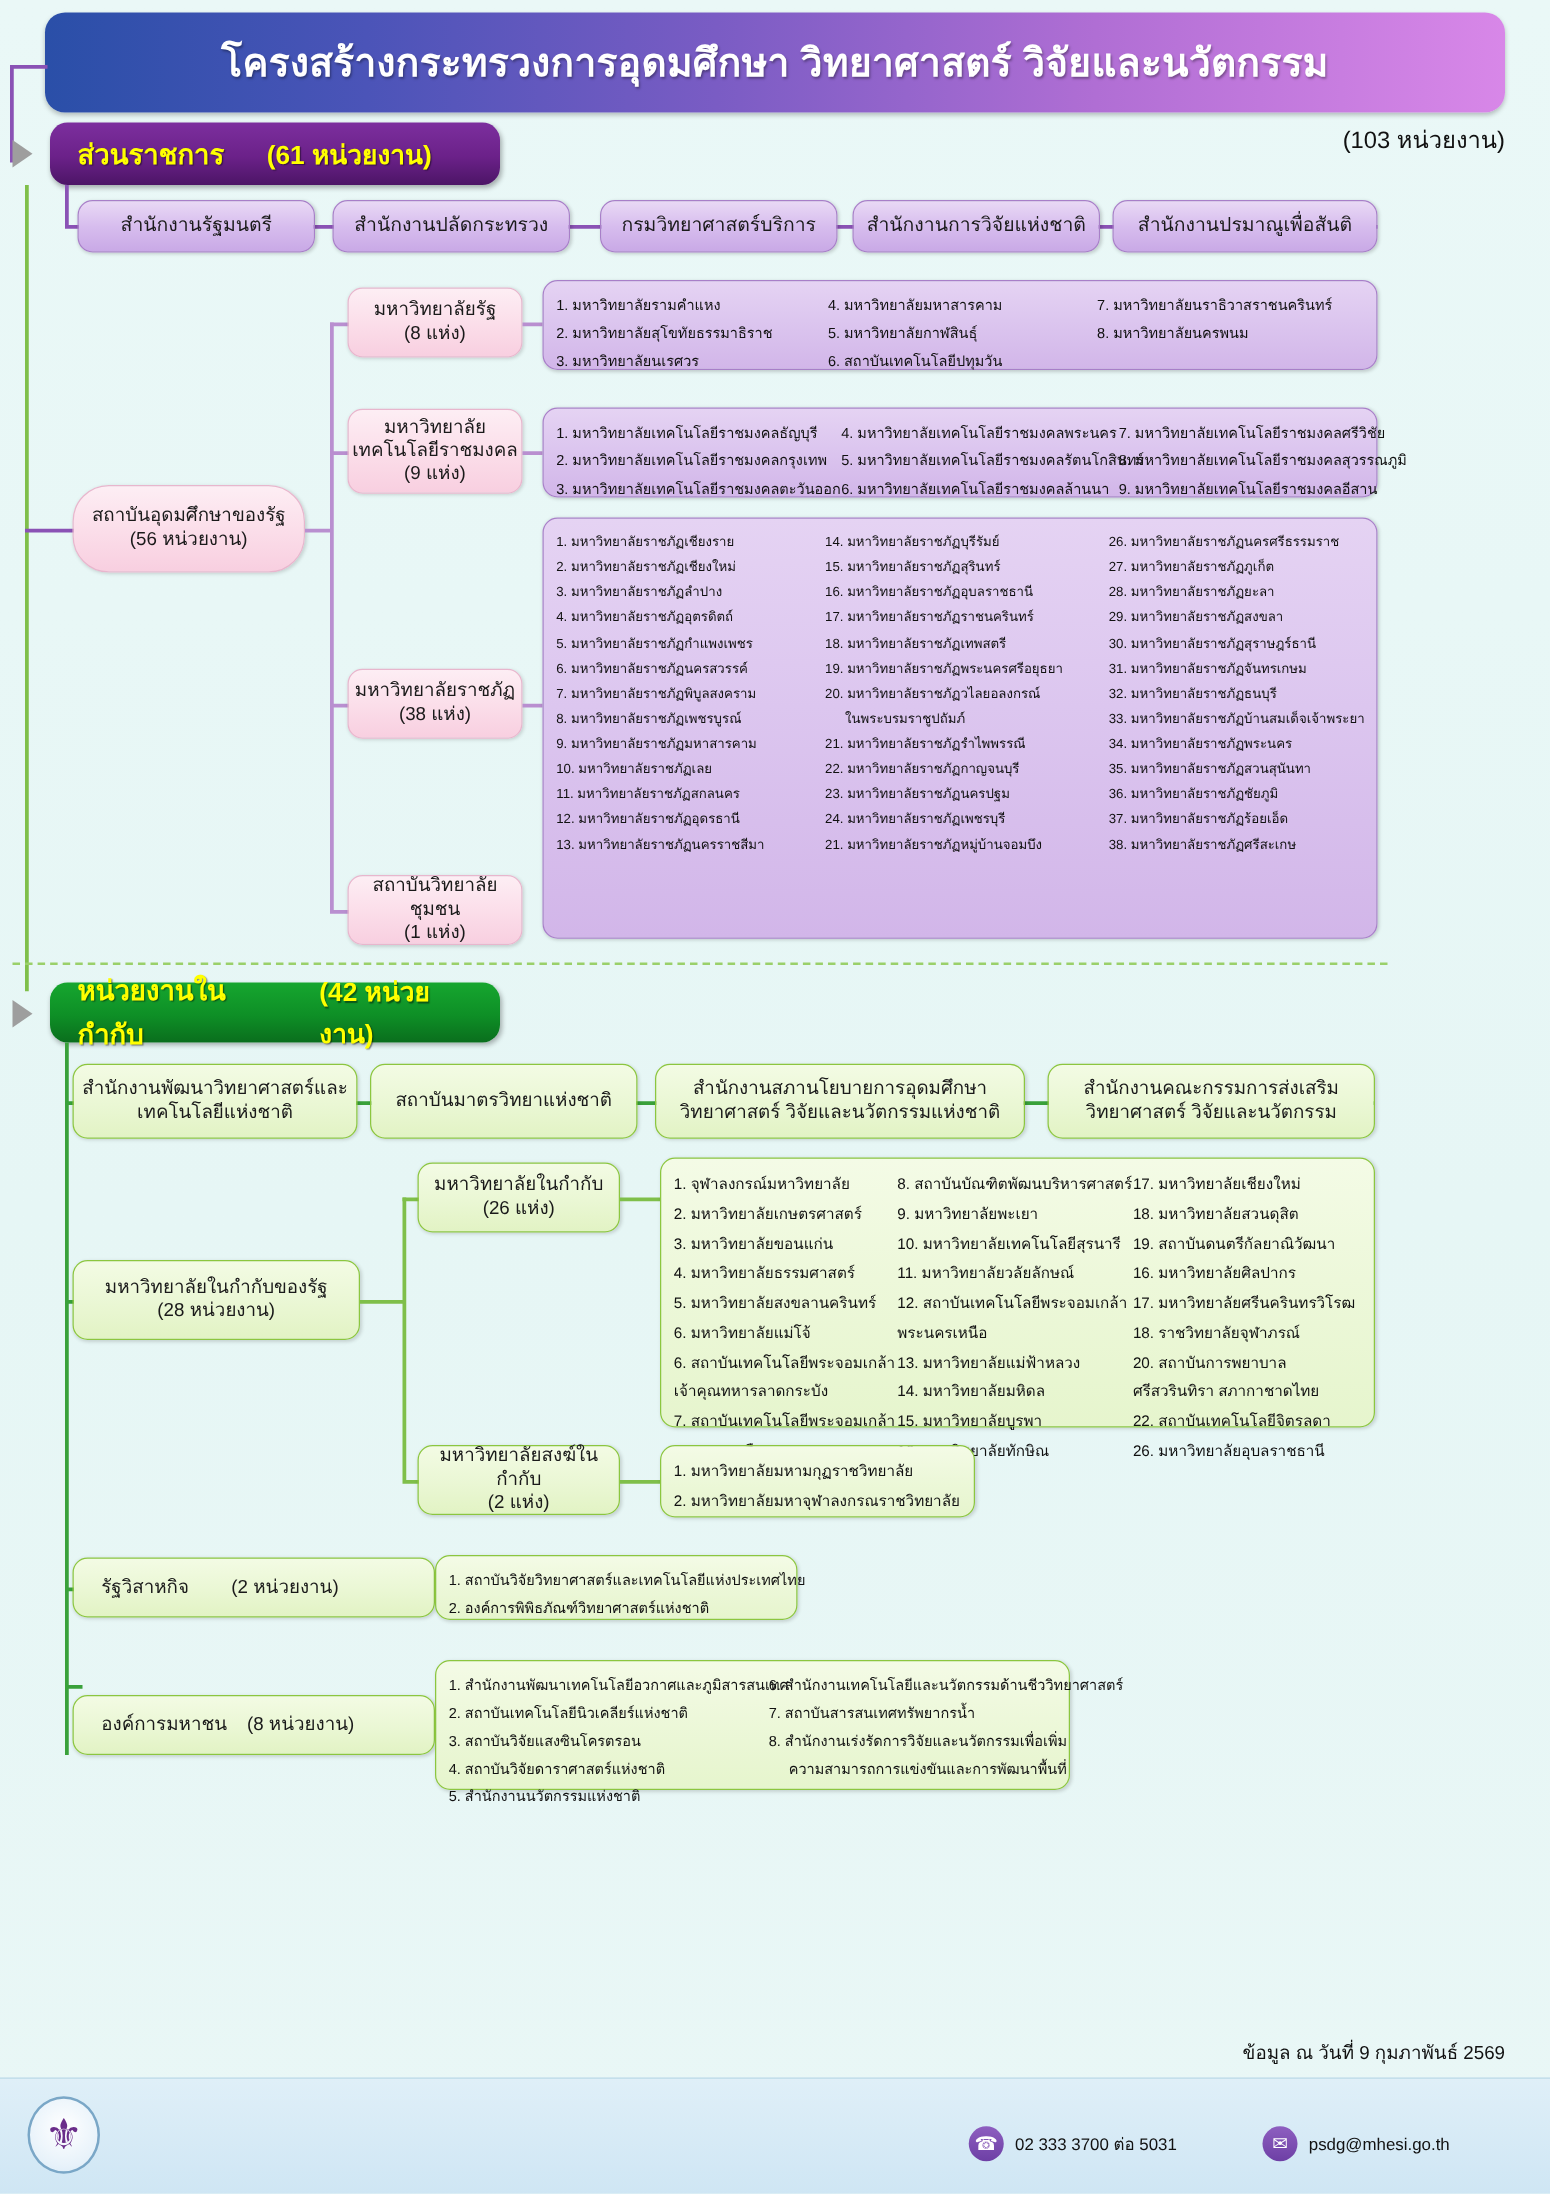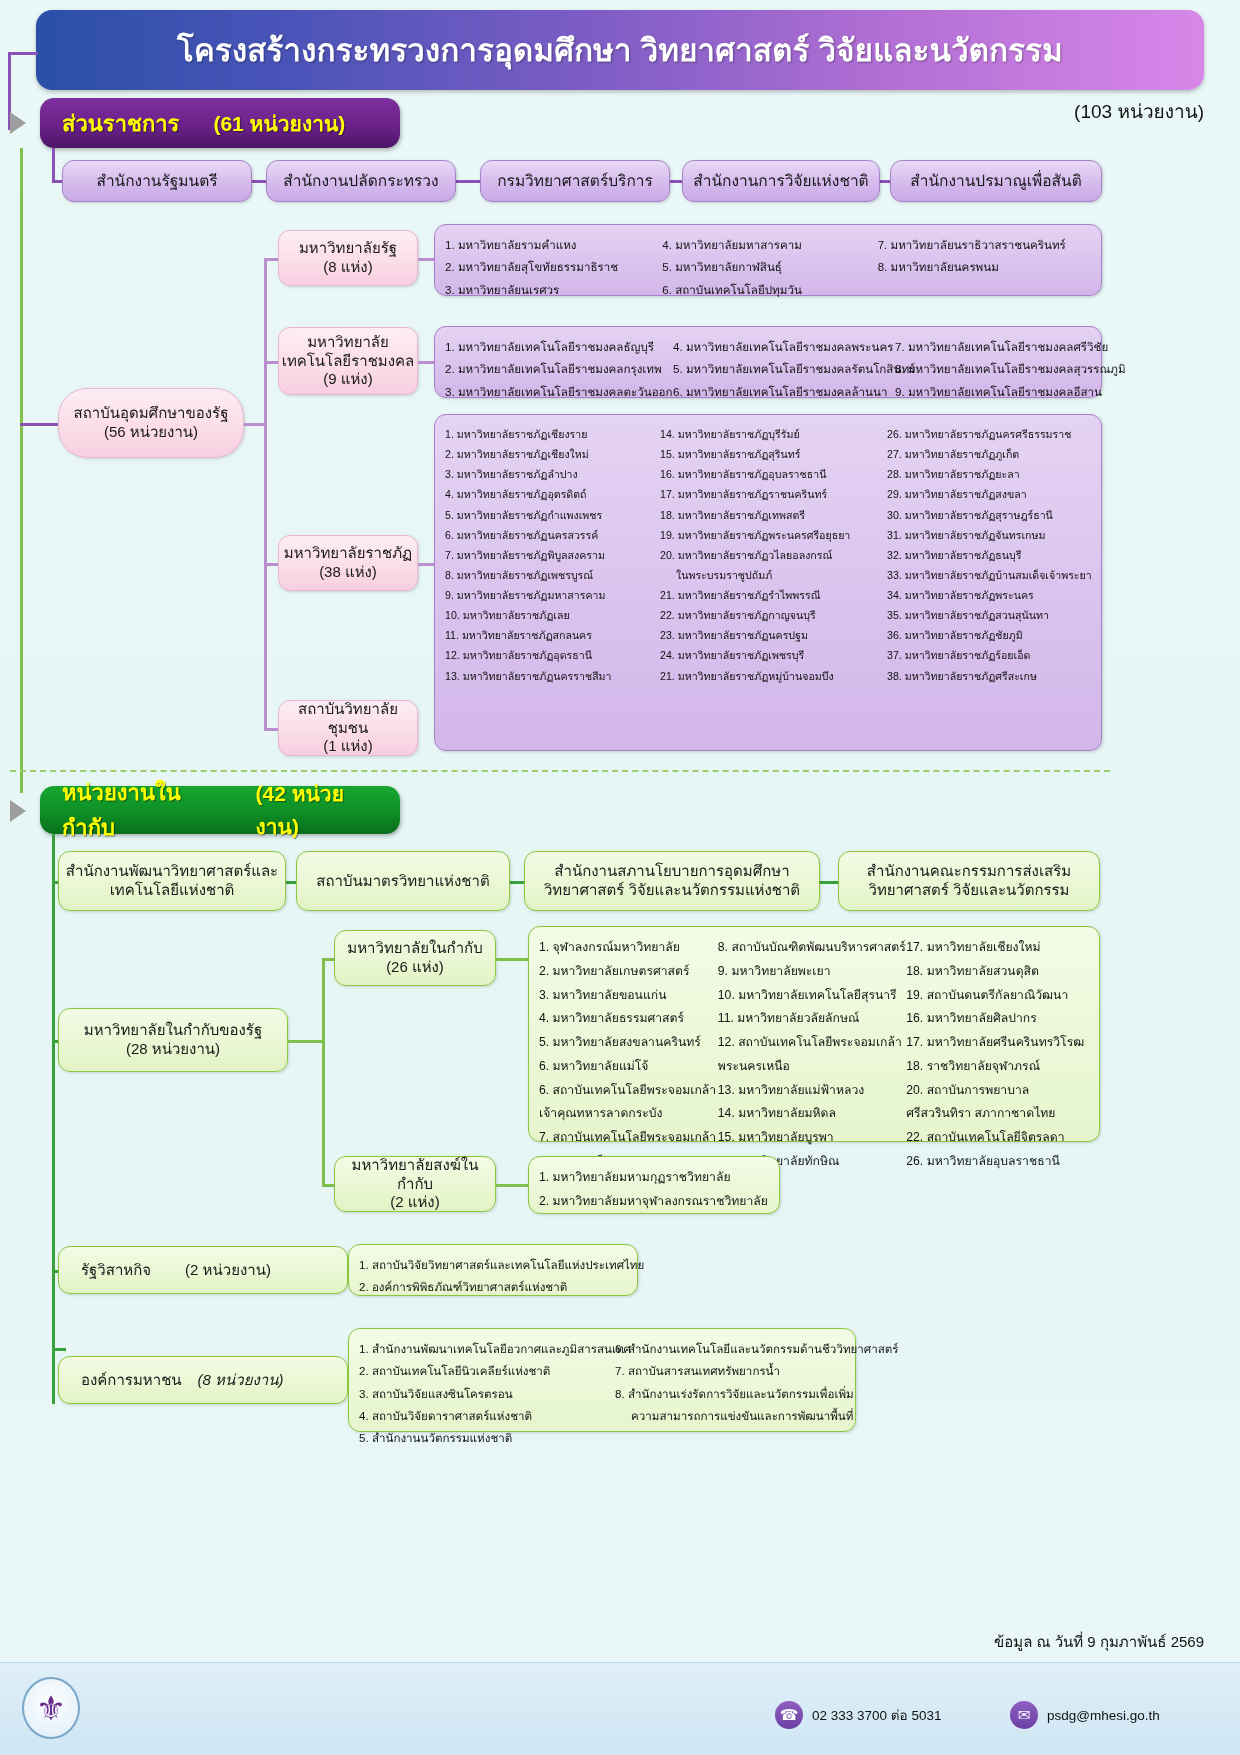--- a/index.html
+++ b/index.html
@@ -386,21 +386,21 @@
   <div class="list-green" style="left:348px; top:1244px; width:290px; height:52px;">
     <div class="col">
       <div class="li">1. สถาบันวิจัยวิทยาศาสตร์และเทคโนโลยีแห่งประเทศไทย</div>
       <div class="li">2. องค์การพิพิธภัณฑ์วิทยาศาสตร์แห่งชาติ</div>
     </div>
   </div>
 
   <div class="hline green" style="left:52px; top:1348px; width:14px;"></div>
   <div class="box box-green" style="left:58px; top:1324px; width:290px; height:48px; justify-content:flex-start; padding-left:22px;margin-top:32px;">
     <span>องค์การมหาชน</span>
-    <span style="margin-left:16px;font-style:italic;">(8 หน่วยงาน)</span>
+    <span style="margin-left:16px;">(8 หน่วยงาน)</span>
   </div>
   <div class="list-green" style="left:348px; top:1328px; width:508px; height:104px;">
     <div class="cols">
       <div class="col" style="width:256px;">
         <div class="li">1. สำนักงานพัฒนาเทคโนโลยีอวกาศและภูมิสารสนเทศ</div>
         <div class="li">2. สถาบันเทคโนโลยีนิวเคลียร์แห่งชาติ</div>
         <div class="li">3. สถาบันวิจัยแสงซินโครตรอน</div>
         <div class="li">4. สถาบันวิจัยดาราศาสตร์แห่งชาติ</div>
         <div class="li">5. สำนักงานนวัตกรรมแห่งชาติ</div>
       </div>

